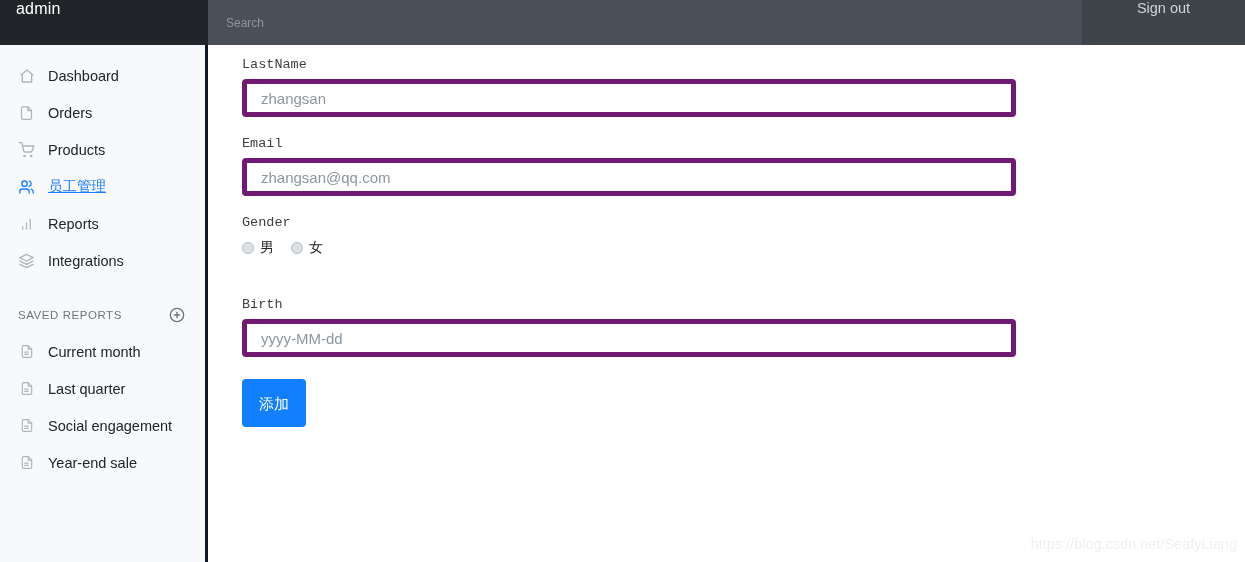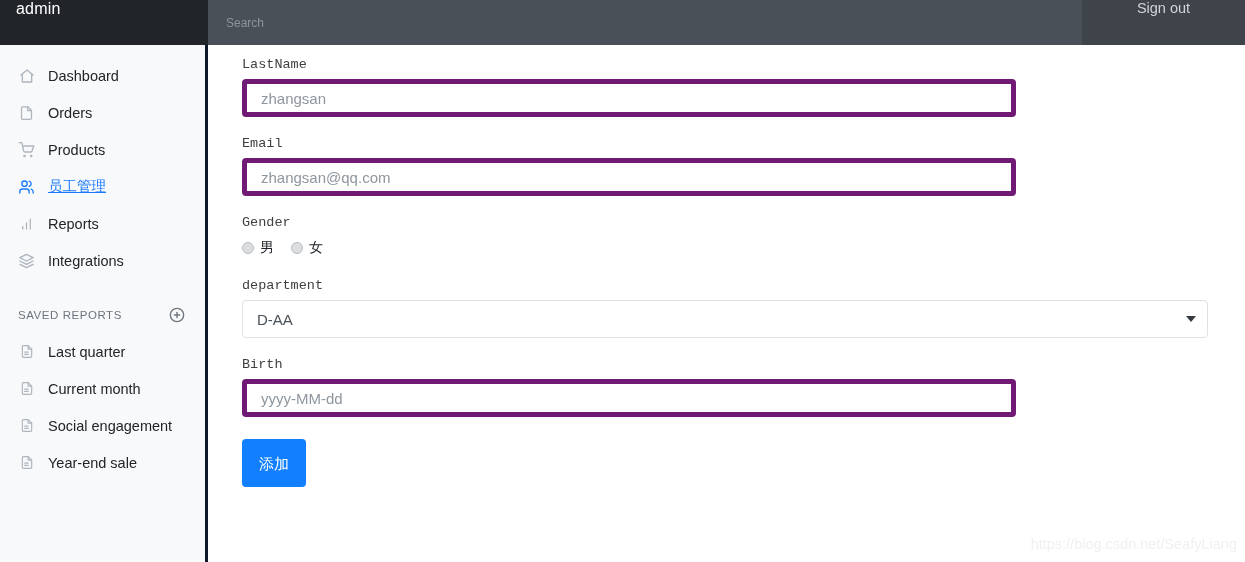--- a/index.html
+++ b/index.html
@@ -353,33 +353,33 @@
 
     <div class="nav-item">
       <span class="nav-ico">
         <svg width="14" height="15" viewBox="0 0 24 24" fill="none" stroke="#adb5bd" stroke-width="2" stroke-linecap="round" stroke-linejoin="round">
           <path d="M14 2H6a2 2 0 0 0-2 2v16a2 2 0 0 0 2 2h12a2 2 0 0 0 2-2V8z"></path>
             <path d="M14 2v6h6"></path>
           <line x1="8" y1="13" x2="14" y2="13"></line>
             <line x1="8" y1="17" x2="14" y2="17"></line>
         </svg>
       </span>
-      <span class="nav-label">Last quarter</span>
+      <span class="nav-label">Current month</span>
     </div>
 
     <div class="nav-item">
       <span class="nav-ico">
         <svg width="14" height="15" viewBox="0 0 24 24" fill="none" stroke="#adb5bd" stroke-width="2" stroke-linecap="round" stroke-linejoin="round">
           <path d="M14 2H6a2 2 0 0 0-2 2v16a2 2 0 0 0 2 2h12a2 2 0 0 0 2-2V8z"></path>
             <path d="M14 2v6h6"></path>
           <line x1="8" y1="13" x2="14" y2="13"></line>
             <line x1="8" y1="17" x2="14" y2="17"></line>
         </svg>
       </span>
-      <span class="nav-label">Current month</span>
+      <span class="nav-label">Last quarter</span>
     </div>
 
     <div class="nav-item">
       <span class="nav-ico">
         <svg width="14" height="15" viewBox="0 0 24 24" fill="none" stroke="#adb5bd" stroke-width="2" stroke-linecap="round" stroke-linejoin="round">
           <path d="M14 2H6a2 2 0 0 0-2 2v16a2 2 0 0 0 2 2h12a2 2 0 0 0 2-2V8z"></path>
             <path d="M14 2v6h6"></path>
           <line x1="8" y1="13" x2="14" y2="13"></line>
             <line x1="8" y1="17" x2="14" y2="17"></line>
         </svg>
@@ -426,29 +426,20 @@
         </label>
         <label class="radio-opt">
           <span class="radio-dot"></span>
           <span class="radio-txt">女</span>
         </label>
       </div>
     </div>
 
     <div class="gap"></div>
 
-    <div class="field">
-      <label class="field-label">department</label>
-      <div class="select-wrap">
-        <div class="sel-input">
-          <span>D-AA</span>
-        </div>
-        <span class="sel-caret"></span>
-      </div>
-    </div>
 
     <div class="gap"></div>
 
     <div class="field">
       <label class="field-label">Birth</label>
       <input class="txt-input" type="text" placeholder="yyyy-MM-dd" style="">
     </div>
 
     <button class="submit-btn">添加</button>
 

